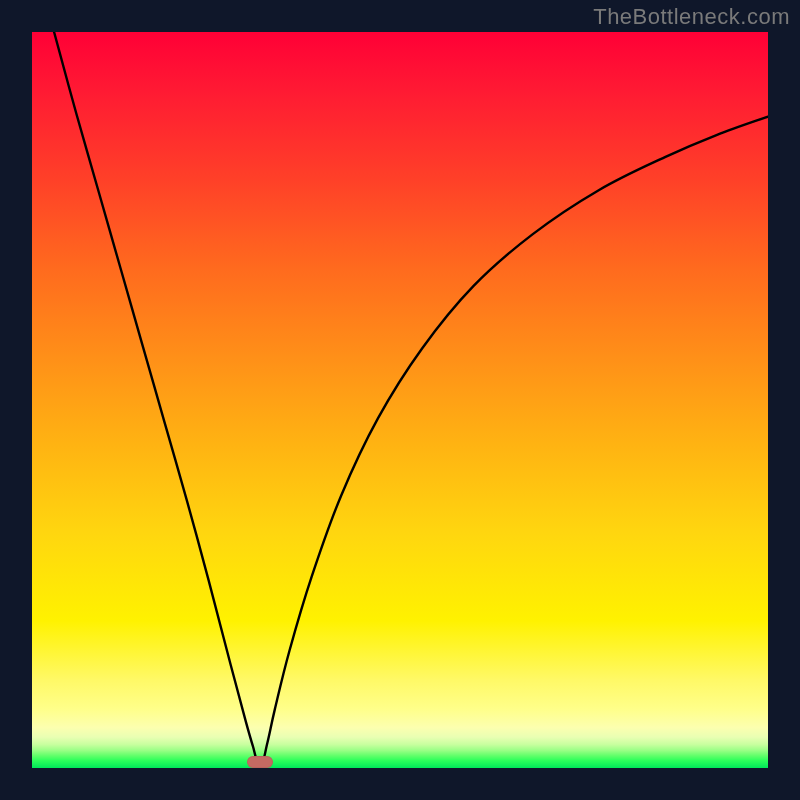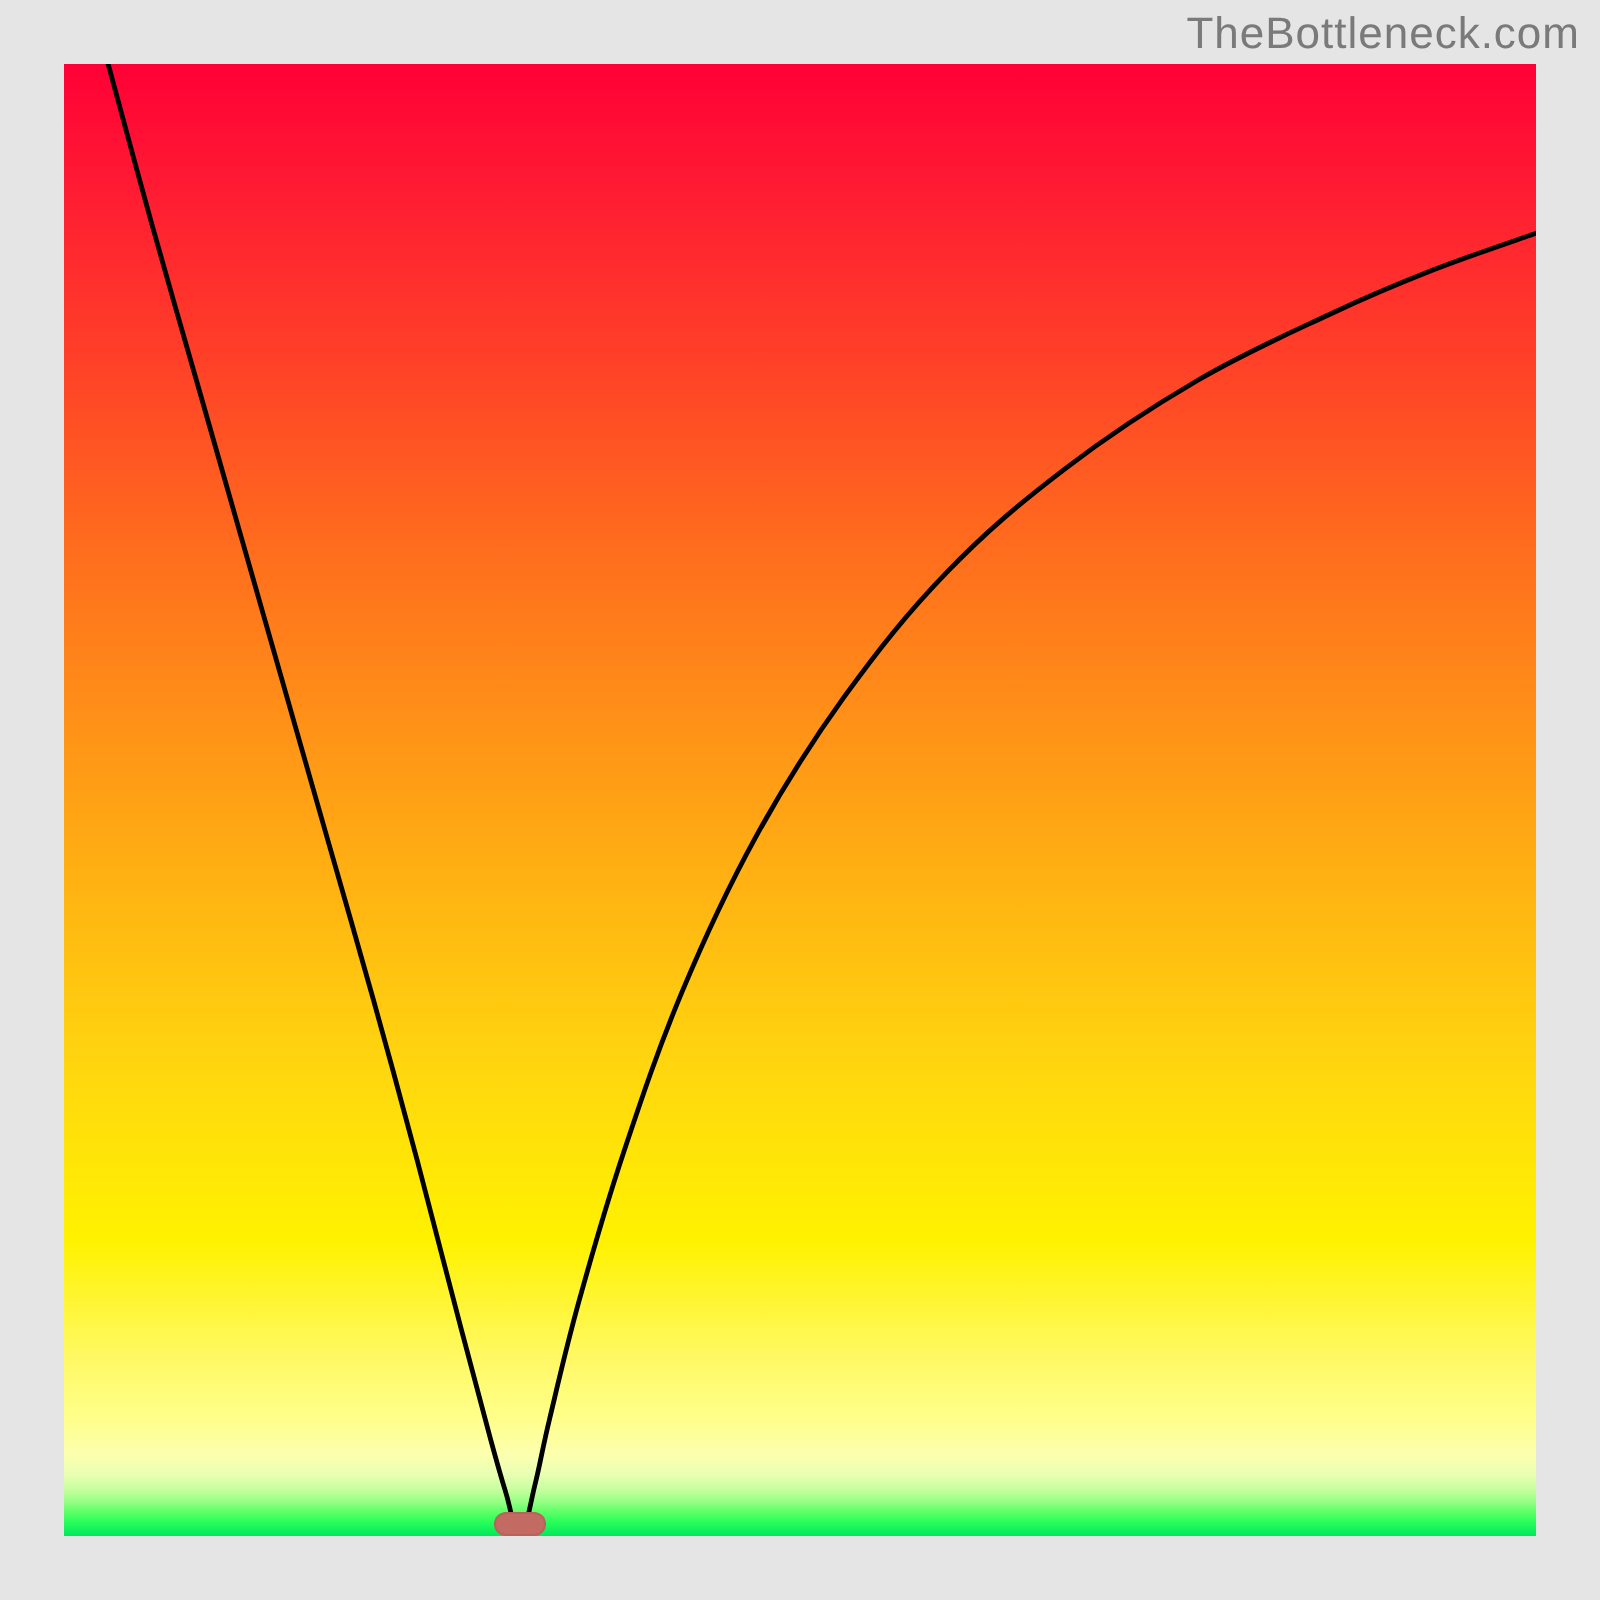--- a/index.html
+++ b/index.html
@@ -8,21 +8,21 @@
     width: 800px;
     height: 800px;
     overflow: hidden;
     background: #000;
     font-family: Arial, Helvetica, sans-serif;
   }
   .frame {
     position: relative;
     width: 800px;
     height: 800px;
-    background: #e5e5e5;
+    background: #0f172a;
   }
   .watermark {
     position: absolute;
     top: 4px;
     right: 10px;
     color: #7a7a7a;
     font-size: 22px;
     font-weight: 500;
     letter-spacing: 0.5px;
     z-index: 10;

